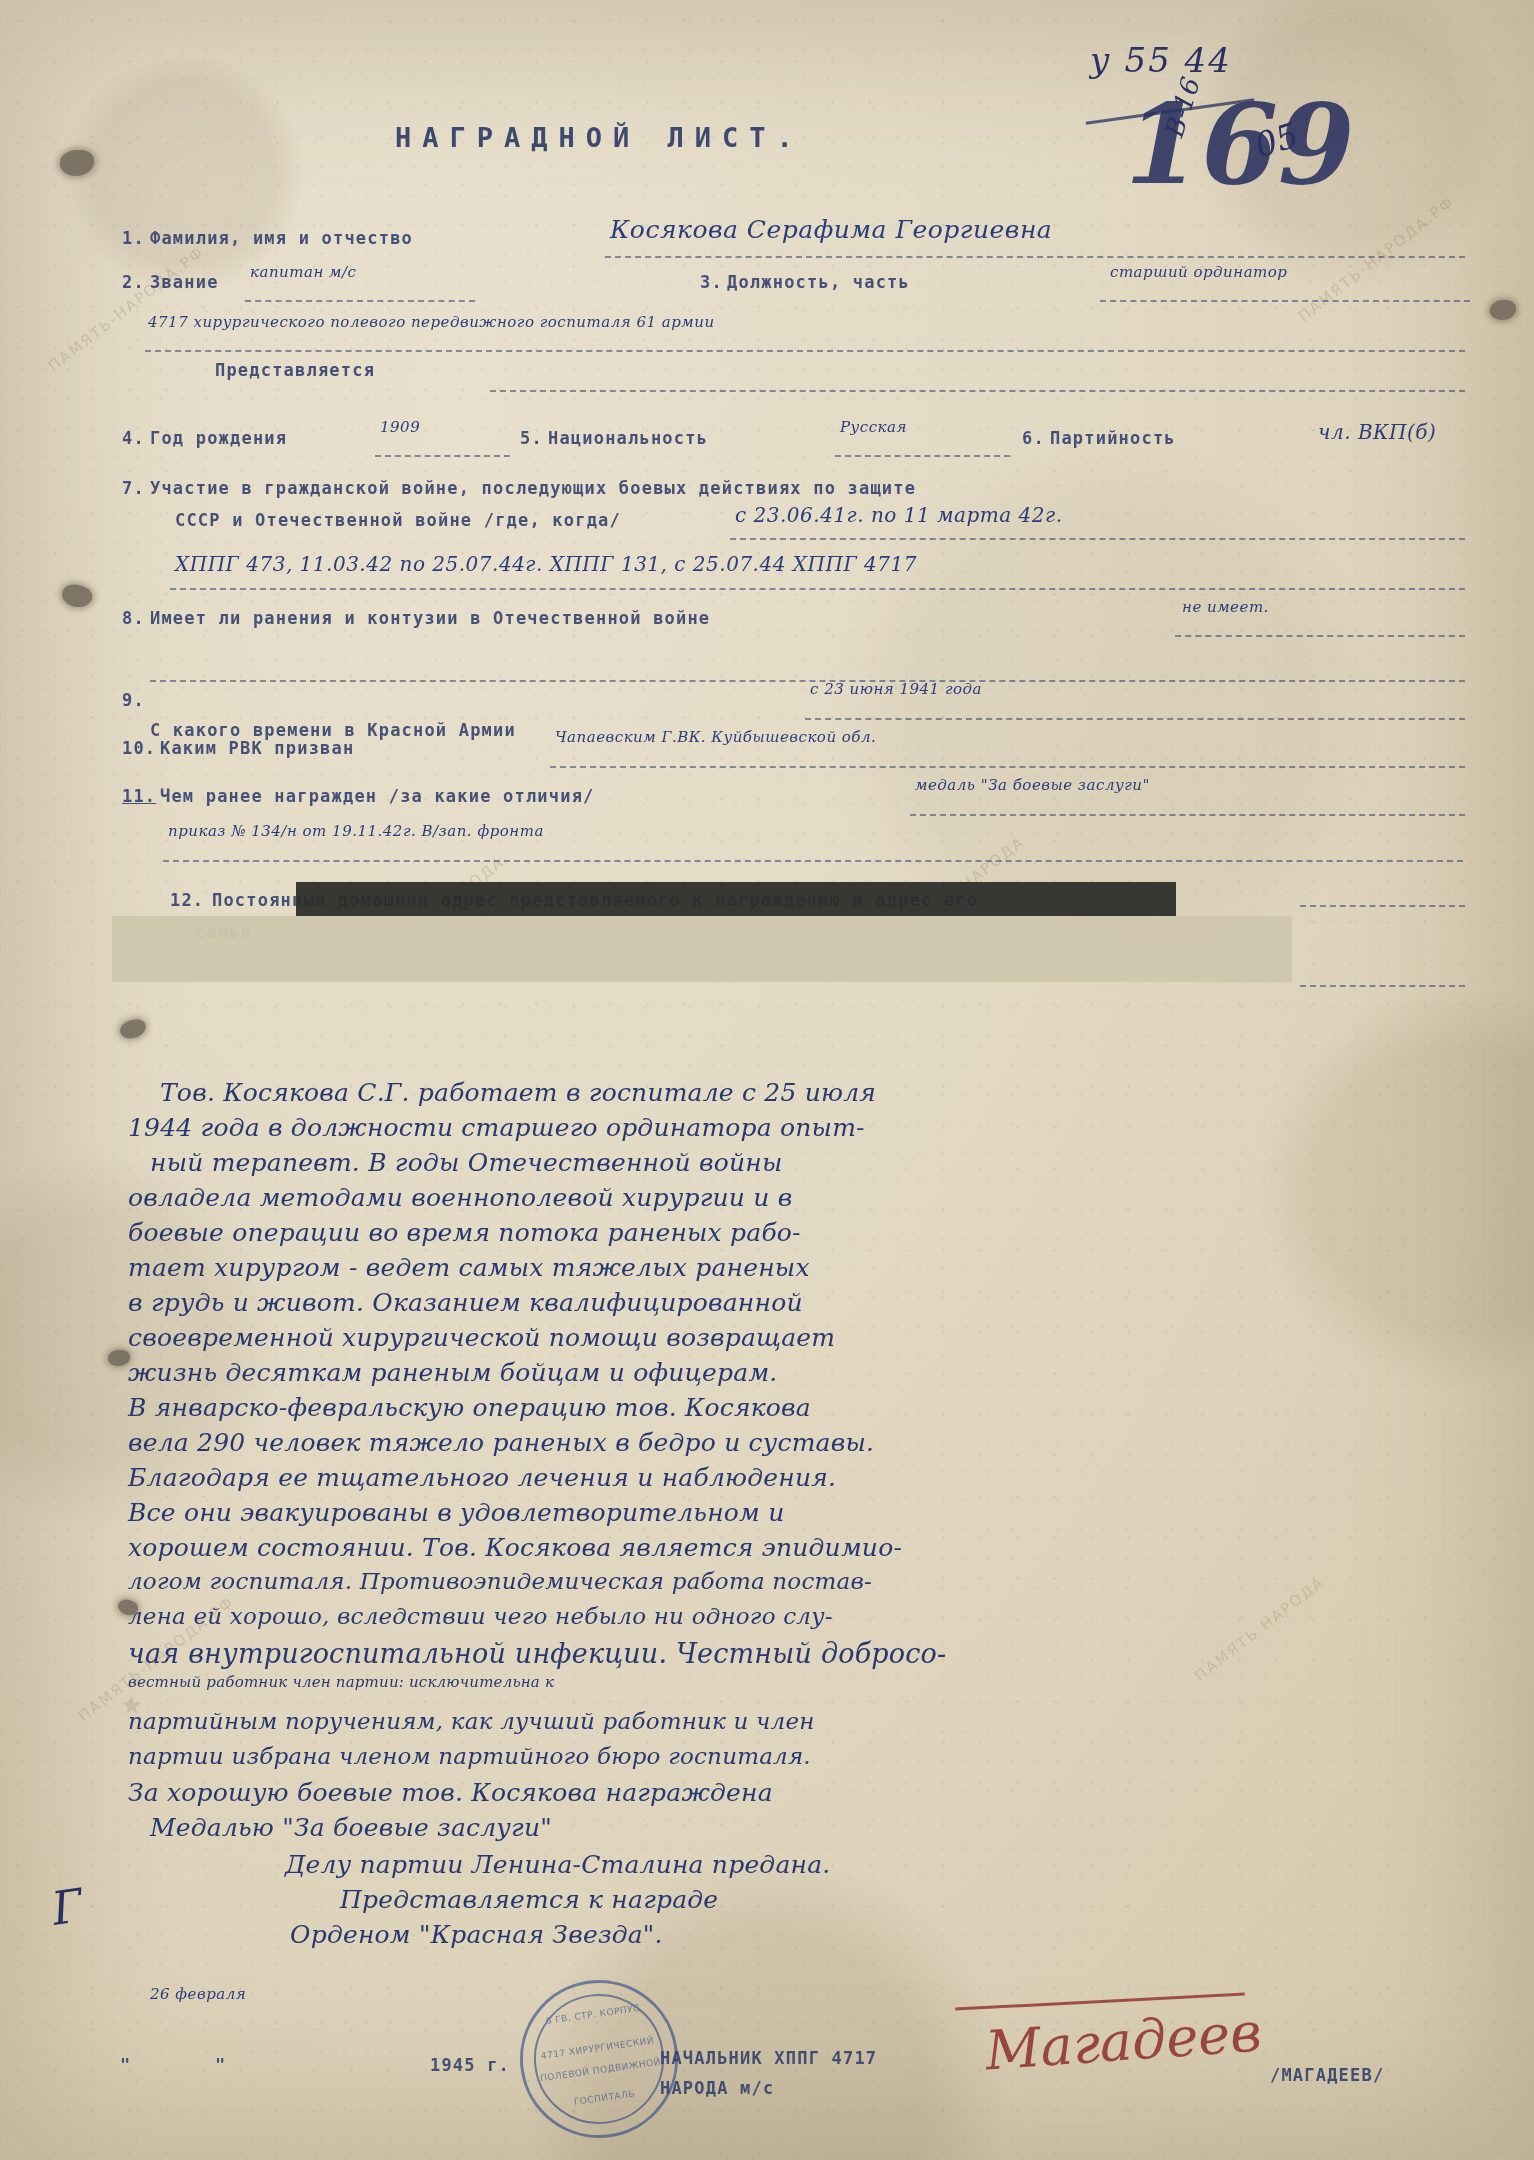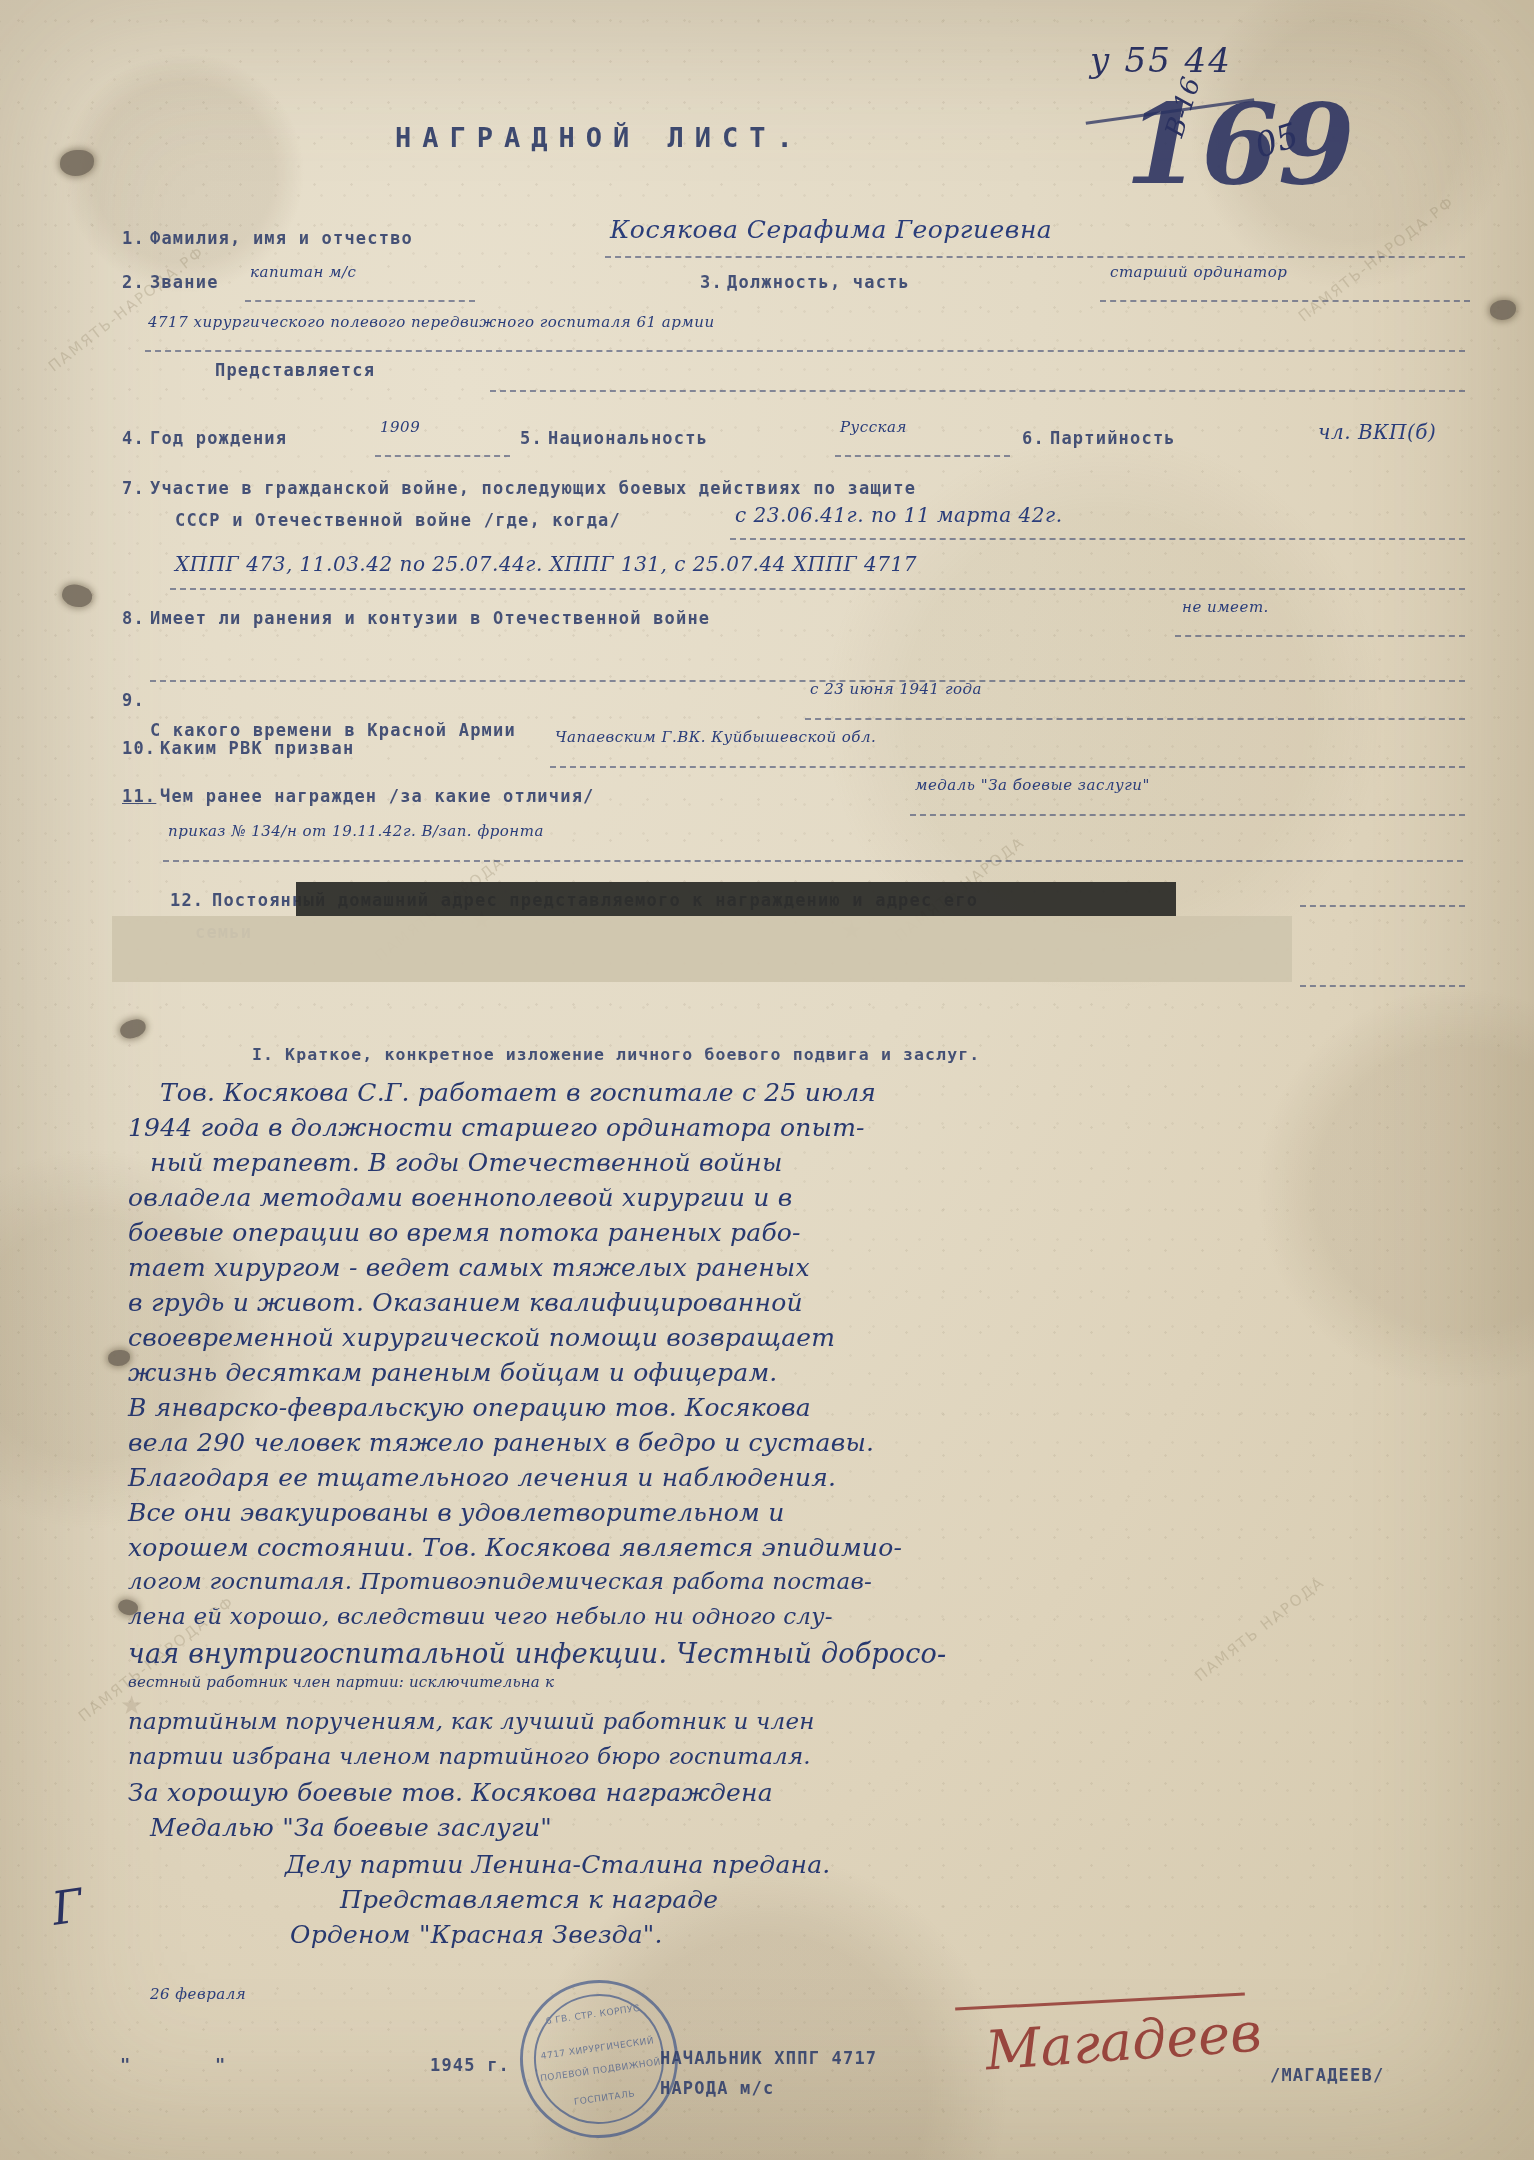--- a/index.html
+++ b/index.html
@@ -306,21 +306,20 @@
   <div class="dots" style="left:163px;top:860px;width:1300px;"></div>
 
   <div class="typed bold" style="left:170px;top:890px;">12.</div>
   <div class="typed bold" style="left:212px;top:890px;">Постоянный домашний адрес представляемого к награждению и адрес его</div>
   <div class="typed bold" style="left:195px;top:922px;">семьи</div>
   <div class="redaction" style="left:296px;top:882px;width:880px;height:34px;"></div>
   <div class="redaction light" style="left:112px;top:916px;width:1180px;height:66px;"></div>
   <div class="dots" style="left:1300px;top:905px;width:165px;"></div>
   <div class="dots" style="left:1300px;top:985px;width:165px;"></div>
 
-  <div class="typed bold" style="left:252px;top:1045px;font-size:16.5px;letter-spacing:1.1px;">I. Краткое, конкретное изложение личного боевого подвига и заслуг.</div>
 
   <div class="body-line" style="left:160px;top:1078px;">Тов. Косякова С.Г. работает в госпитале с 25 июля</div>
   <div class="body-line" style="left:128px;top:1113px;">1944 года в должности старшего ординатора опыт-</div>
   <div class="body-line" style="left:150px;top:1148px;">ный терапевт. В годы Отечественной войны</div>
   <div class="body-line" style="left:128px;top:1183px;">овладела методами военнополевой хирургии и в</div>
   <div class="body-line" style="left:128px;top:1218px;">боевые операции во время потока раненых рабо-</div>
   <div class="body-line" style="left:128px;top:1253px;">тает хирургом - ведет самых тяжелых раненых</div>
   <div class="body-line" style="left:128px;top:1288px;">в грудь и живот. Оказанием квалифицированной</div>
   <div class="body-line" style="left:128px;top:1323px;">своевременной хирургической помощи возвращает</div>
   <div class="body-line" style="left:128px;top:1358px;">жизнь десяткам раненым бойцам и офицерам.</div>

